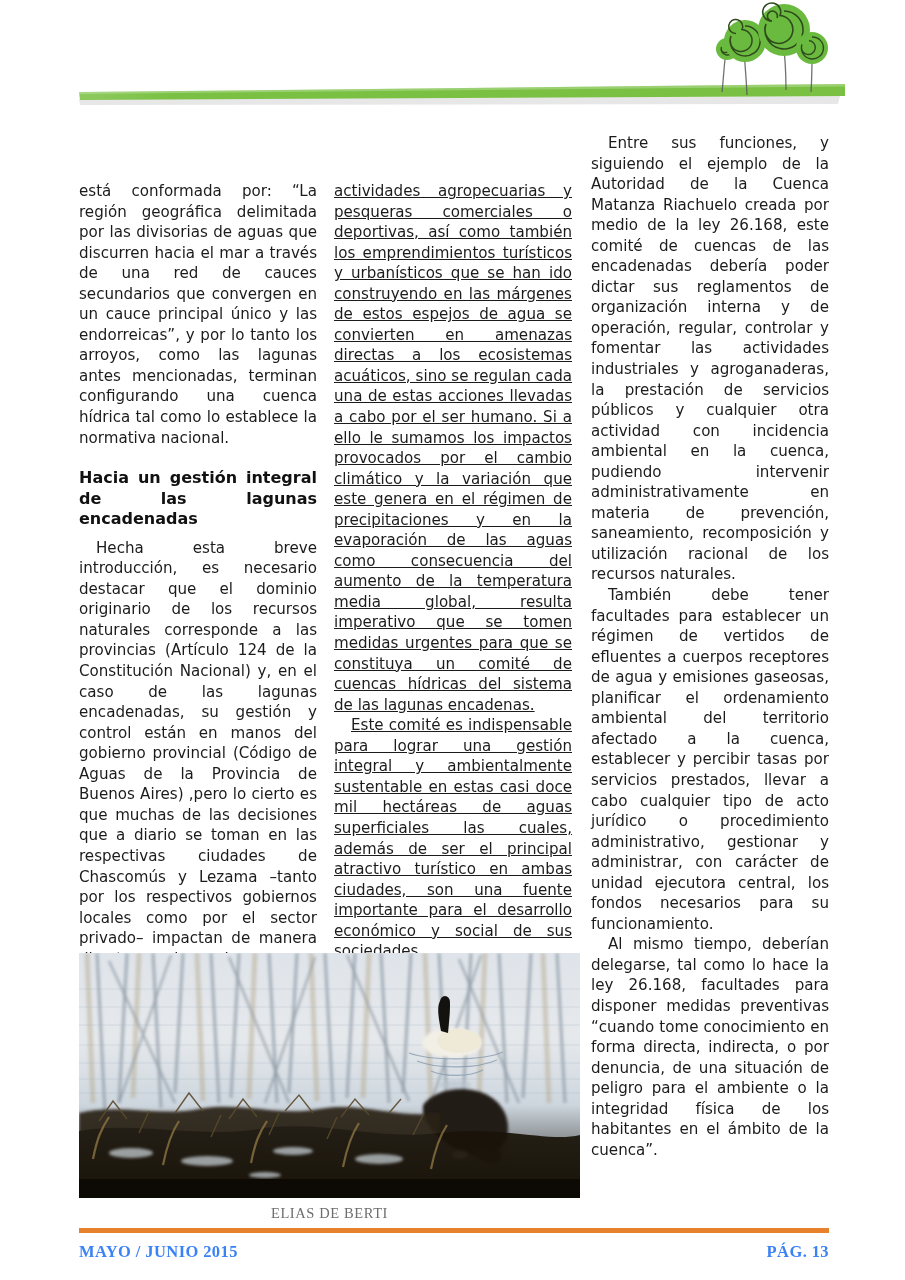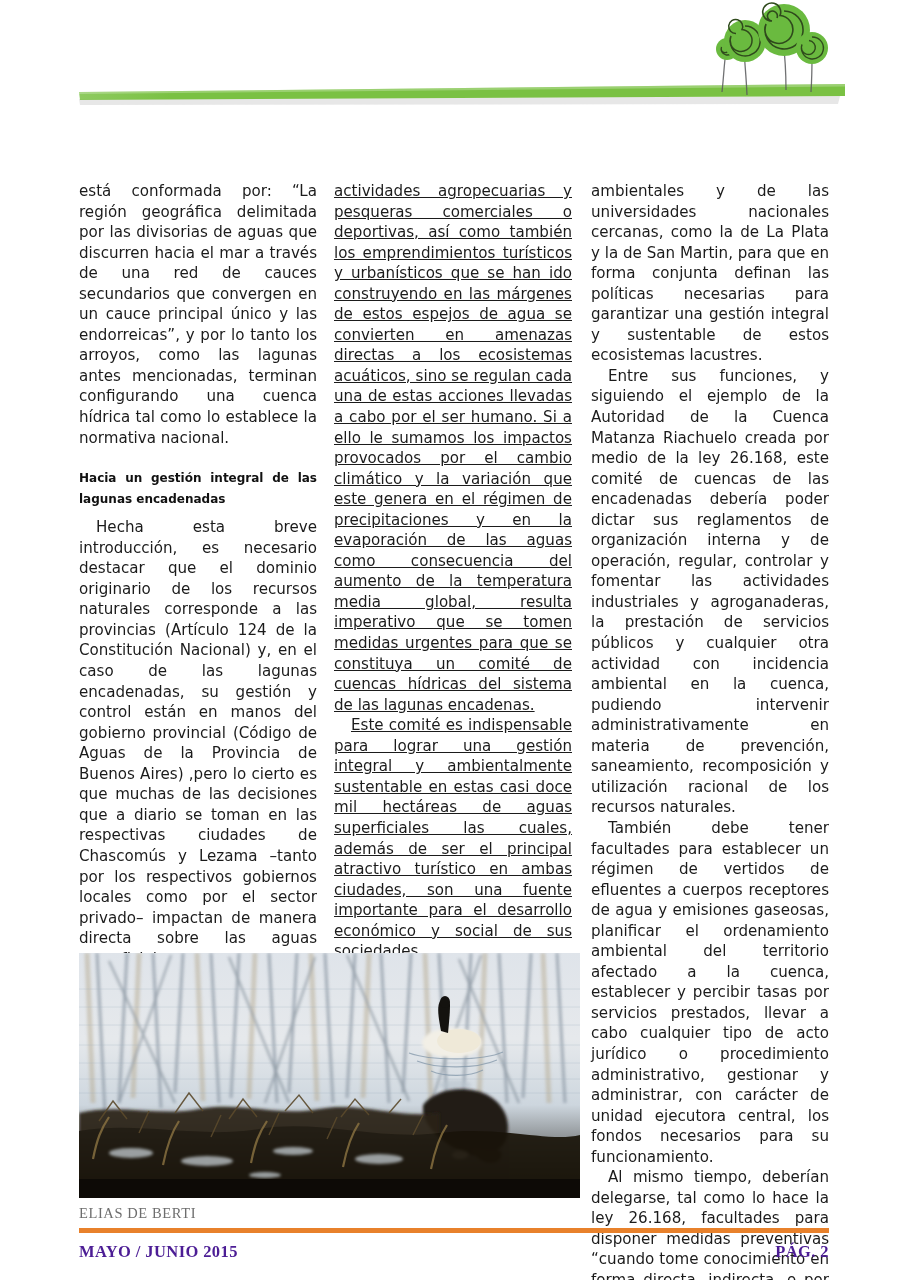--- a/index.html
+++ b/index.html
@@ -51,21 +51,21 @@
   .col-3 { left: 512px; }
 
   .col p {
     margin: 0;
     text-indent: 17px;
   }
   .col p.no-indent { text-indent: 0; margin-top: 48px; }
 
   h2.section-heading {
     margin: 20px 0 0 0;
-    font-size: 12px;
+    font-size: 16px;
     line-height: 20.55px;
     font-weight: bold;
     text-align: justify;
     color: #111111;
   }
   h2.section-heading + p { margin-top: 8px; }
 
   
   .photo-block {
     position: absolute;
@@ -76,20 +76,21 @@
   .photo {
     position: relative;
     width: 501px;
     height: 245px;
     overflow: hidden;
     background: #cfd6dd;
   }
   .photo svg { display: block; }
   .photo-caption {
     margin-top: 7px;
+    text-align: center;
     font-family: "Liberation Serif", serif;
     font-size: 14.5px;
     letter-spacing: 0.6px;
     color: #6d6d6d;
   }
 
   
   .footer {
     position: absolute;
     left: 79px;
@@ -103,21 +104,21 @@
   }
   .footer-row {
     display: flex;
     justify-content: space-between;
     align-items: center;
     margin-top: 9px;
     font-family: "Liberation Serif", serif;
     font-weight: bold;
     font-size: 16.5px;
     letter-spacing: 0.4px;
-    color: #4c1d95;
+    color: #3b82f6;
   }
 </style>
 </head>
 <body>
 
 <div class="header-ornament">
   <svg width="905" height="120" viewBox="0 0 905 120" xmlns="http://www.w3.org/2000/svg">
     <defs>
       <linearGradient id="barShade" x1="0" y1="0" x2="1" y2="0">
         <stop offset="0" stop-color="#7ac143" stop-opacity="0.85"></stop>
@@ -163,21 +164,20 @@
     <p>El vertido de efluentes cloacales e industriales, la toma y desvío de aguas superficiales, el manejo de las compuertas que regulan el caudal de las lagunas, el desarrollo de las</p>
   </div>
 
   <div class="col col-2">
     <p class="no-indent">actividades agropecuarias y pesqueras comerciales o deportivas, así como también los emprendimientos turísticos y urbanísticos que se han ido construyendo en las márgenes de estos espejos de agua se convierten en amenazas directas a los ecosistemas acuáticos, sino se regulan cada una de estas acciones llevadas a cabo por el ser humano. Si a ello le sumamos los impactos provocados por el cambio climático y la variación que este genera en el régimen de precipitaciones y en la evaporación de las aguas como consecuencia del aumento de la temperatura media global, resulta imperativo que se tomen medidas urgentes para que se constituya un comité de cuencas hídricas del sistema de las lagunas encadenas.</p>
     <p>Este comité es indispensable para lograr una gestión integral y ambientalmente sustentable en estas casi doce mil hectáreas de aguas superficiales las cuales, además de ser el principal atractivo turístico en ambas ciudades, son una fuente importante para el desarrollo económico y social de sus sociedades.</p>
     <p>Dicho comité debería estar conformado por representantes del gobierno provincial, de los gobiernos locales de Chascomús y Lezama, de los organismos de investigación científica, como el INTECH y el INTA, de las organizaciones</p>
   </div>
 
   <div class="col col-3">
-    <p class="no-indent">ambientales y de las universidades nacionales cercanas, como la de La Plata y la de San Martin, para que en forma conjunta definan las políticas necesarias para garantizar una gestión integral y sustentable de estos ecosistemas lacustres.</p>
     <p>Entre sus funciones, y siguiendo el ejemplo de la Autoridad de la Cuenca Matanza Riachuelo creada por medio de la ley 26.168, este comité de cuencas de las encadenadas debería poder dictar sus reglamentos de organización interna y de operación, regular, controlar y fomentar las actividades industriales y agroganaderas, la prestación de servicios públicos y cualquier otra actividad con incidencia ambiental en la cuenca, pudiendo intervenir administrativamente en materia de prevención, saneamiento, recomposición y utilización racional de los recursos naturales.</p>
     <p>También debe tener facultades para establecer un régimen de vertidos de efluentes a cuerpos receptores de agua y emisiones gaseosas, planificar el ordenamiento ambiental del territorio afectado a la cuenca, establecer y percibir tasas por servicios prestados, llevar a cabo cualquier tipo de acto jurídico o procedimiento administrativo, gestionar y administrar, con carácter de unidad ejecutora central, los fondos necesarios para su funcionamiento.</p>
     <p>Al mismo tiempo, deberían delegarse, tal como lo hace la ley 26.168, facultades para disponer medidas preventivas “cuando tome conocimiento en forma directa, indirecta, o por denuncia, de una situación de peligro para el ambiente o la integridad física de los habitantes en el ámbito de la cuenca”.</p>
   </div>
 </div>
 
 <div class="photo-block">
   <div class="photo">
     <svg width="501" height="245" viewBox="0 0 501 245" xmlns="http://www.w3.org/2000/svg">
       <defs>
@@ -311,15 +311,15 @@
       <rect width="501" height="245" fill="none" stroke="#ffffff" stroke-width="0"></rect>
     </svg>
   </div>
   <div class="photo-caption">ELIAS DE BERTI</div>
 </div>
 
 <div class="footer">
   <div class="footer-rule"></div>
   <div class="footer-row">
     <span>MAYO  / JUNIO 2015</span>
-    <span>PÁG. 2</span>
+    <span>PÁG. 13</span>
   </div>
 </div>
 
 </body></html>

